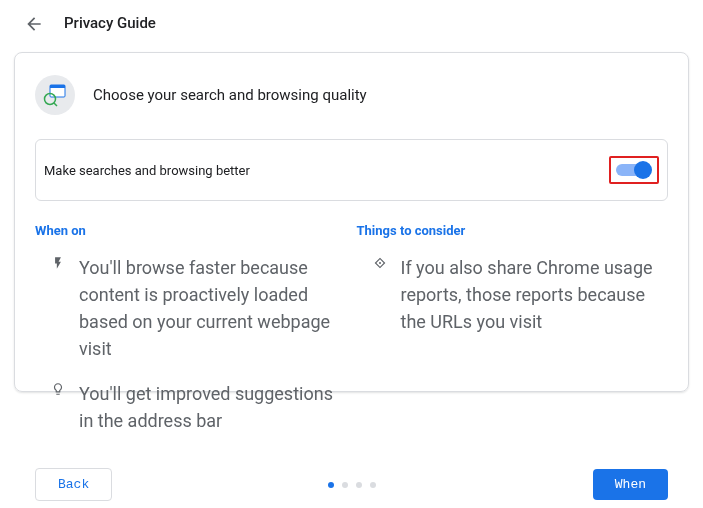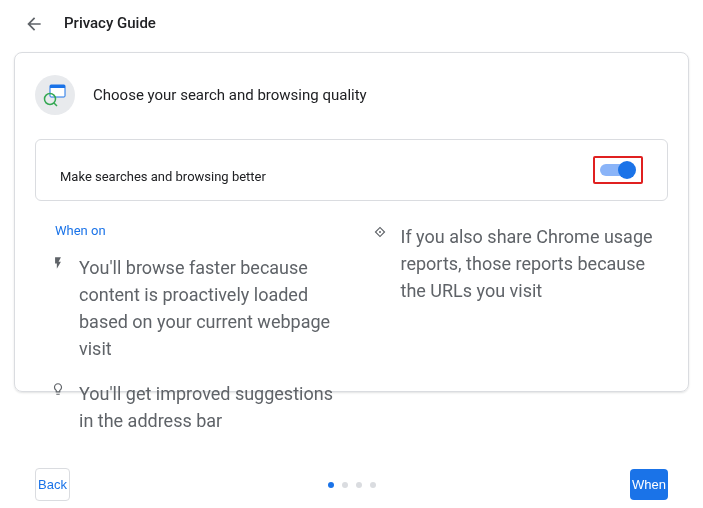--- a/index.html
+++ b/index.html
@@ -62,23 +62,23 @@
       position: relative;
     }
     .card-title {
       font-size: 15px;
       color: #202124;
       font-weight: 400;
     }
     .toggle-row {
       border: 1px solid #dadce0;
       border-radius: 6px;
-      padding: 16px 24px;
-      display: flex;
-      align-items: flex-end;
+      padding: 16px 8px;
+      display: flex;
+      align-items: center;
       justify-content: space-between;
       margin-bottom: 22px;
     }
     .toggle-label {
       font-size: 13px;
       color: #202124;
     }
     .highlight-box {
       border: 2px solid #e02020;
       padding: 3px 5px;
@@ -111,23 +111,22 @@
     .columns {
       display: flex;
       gap: 10px;
     }
     .col {
       flex: 1;
     }
     .col-title {
       color: #1a73e8;
       font-size: 13px;
-      font-weight: 400;
+      font-weight: 700;
       margin-bottom: 16px;
-      margin-left: 20px;
     }
     .item {
       display: flex;
       gap: 12px;
       margin-bottom: 18px;
       align-items: flex-start;
     }
     .item-icon {
       width: 18px;
       flex-shrink: 0;
@@ -145,25 +144,25 @@
     }
     .footer {
       display: flex;
       align-items: center;
       justify-content: space-between;
       padding: 16px 20px 18px 20px;
     }
     .btn {
       font-size: 13px;
       font-weight: 500;
-      padding: 8px 2px;
+      padding: 8px 22px;
       border-radius: 4px;
       cursor: pointer;
       border: none;
-      font-family: Liberation Sans, sans-serif;
+      font-family: Liberation Mono, monospace;
     }
     .btn-back {
       background: #fff;
       color: #1a73e8;
       border: 1px solid #dadce0;
     }
     .btn-next {
       background: #1a73e8;
       color: #fff;
     }
@@ -234,20 +233,21 @@
         <div class="item">
           <div class="item-icon">
             <svg width="14" height="16" viewBox="0 0 24 24">
                 <path fill="currentColor" d="M9 21c0 .55.45 1 1 1h4c.55 0 1-.45 1-1v-1H9v1zm3-19C8.14 2 5 5.14 5 9c0 2.38 1.19 4.47 3 5.74V17c0 .55.45 1 1 1h6c.55 0 1-.45 1-1v-2.26c1.81-1.27 3-3.36 3-5.74 0-3.86-3.14-7-7-7zm2.85 11.1l-.85.6V16h-4v-2.3l-.85-.6A4.997 4.997 0 017 9c0-2.76 2.24-5 5-5s5 2.24 5 5c0 1.63-.8 3.16-2.15 4.1z"></path>
               </svg>
           </div>
           <div class="item-text">You'll get improved suggestions in the address bar</div>
         </div>
       </div>
       <div class="col">
+        <div class="col-title">Things to consider</div>
         <div class="item">
           <div class="item-icon">
             <svg width="16" height="16" viewBox="0 0 24 24">
                 <path fill="currentColor" d="M12 2l-2 2 2 2-2 2 2 2 2-2-2-2 2-2zM4 10l-2 2 2 2 2-2zm16 0l-2 2 2 2 2-2zm-8 4l-2 2 2 2-2 2 2 2 2-2-2-2 2-2z" opacity="0"></path>
                 <path fill="currentColor" d="M12 4 L20 12 L12 20 L4 12 Z M12 6.5 L6.5 12 L12 17.5 L17.5 12 Z"></path>
                 <circle cx="12" cy="12" r="1.5" fill="currentColor"></circle>
               </svg>
           </div>
           <div class="item-text">If you also share Chrome usage reports, those reports because the URLs you visit</div>
         </div>

